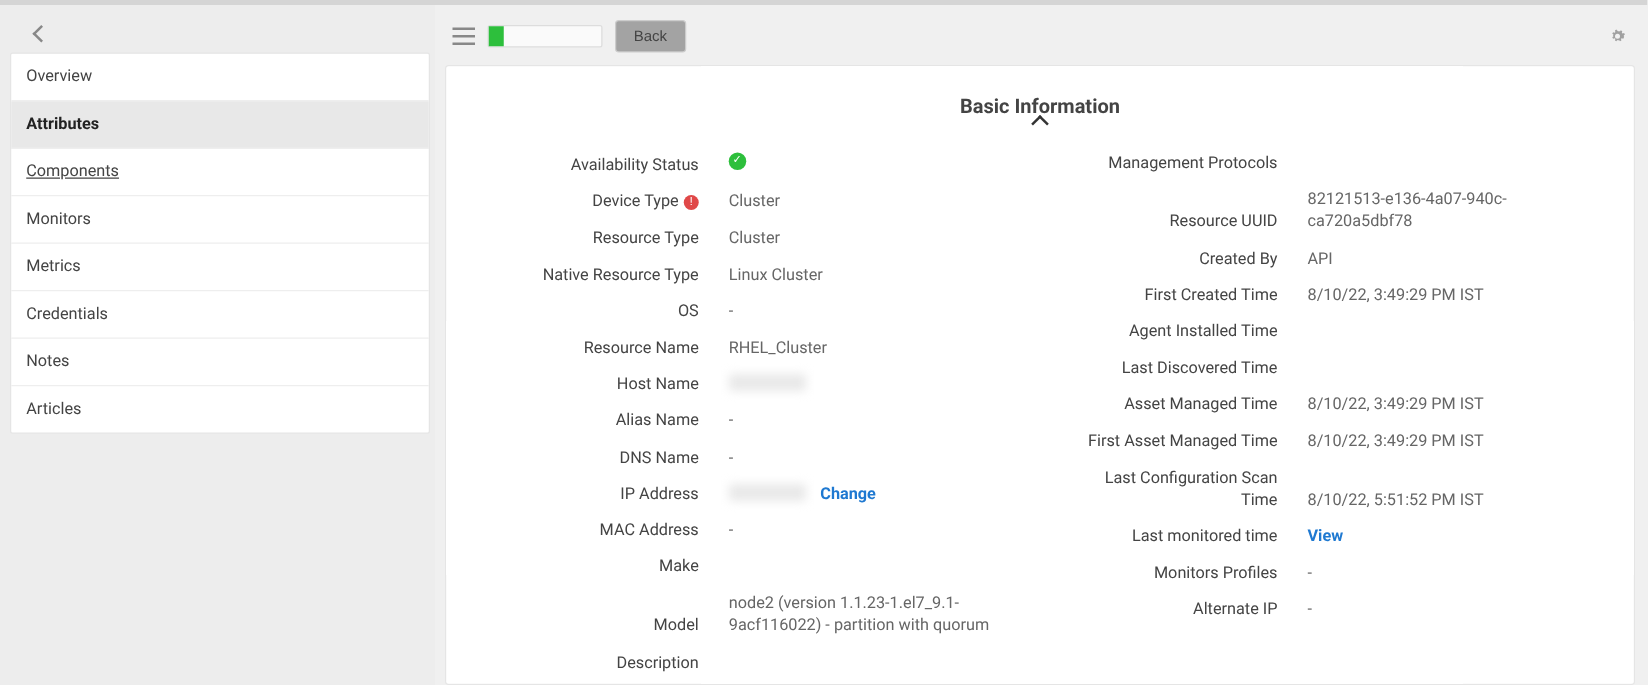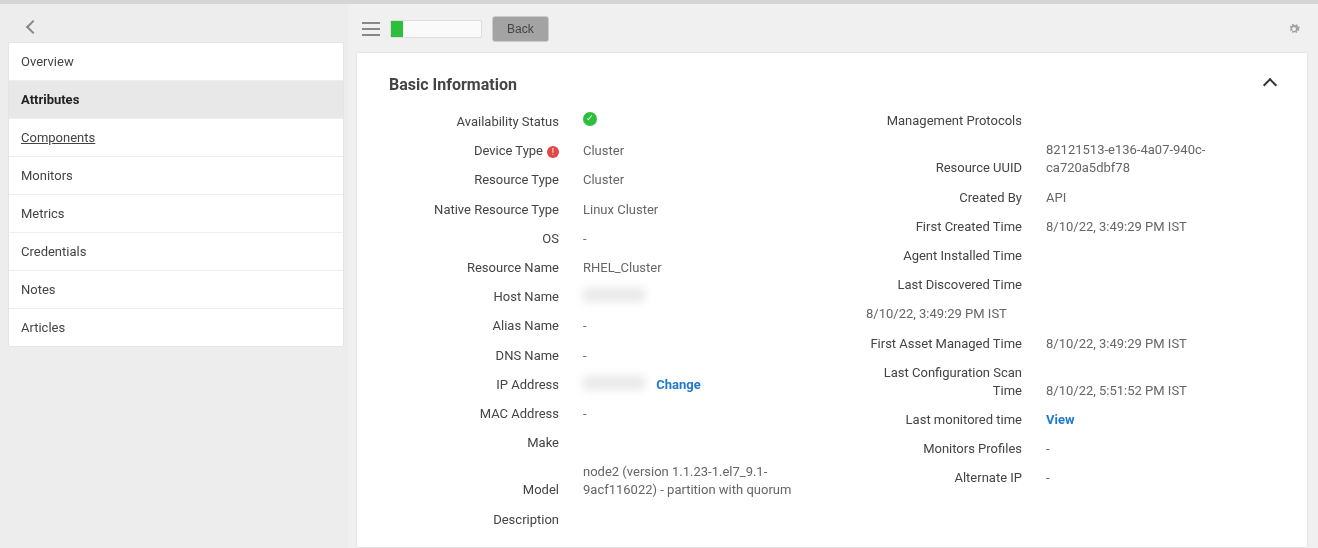--- a/index.html
+++ b/index.html
@@ -112,20 +112,21 @@
     border-radius: 3px;
     margin-top: 4px;
     flex: 1;
     overflow: auto;
     padding: 22px 32px;
   }
   .panel-head {
     display: flex;
     align-items: center;
     margin-bottom: 18px;
+    flex-direction: column;
   }
   .panel-title {
     font-size: 16px;
     font-weight: 700;
     color: #444;
   }
   .chev-up {
     width: 10px; height: 10px;
     border-left: 2px solid #333;
     border-top: 2px solid #333;
@@ -329,20 +330,21 @@
           </div>
           <div class="kv-row">
             <div class="kv-label">Agent Installed Time</div>
             <div class="kv-val"></div>
           </div>
           <div class="kv-row">
             <div class="kv-label">Last Discovered Time</div>
             <div class="kv-val"></div>
           </div>
           <div class="kv-row">
+            <div class="kv-label">Asset Managed Time</div>
             <div class="kv-val">8/10/22, 3:49:29 PM IST</div>
           </div>
           <div class="kv-row">
             <div class="kv-label">First Asset Managed Time</div>
             <div class="kv-val">8/10/22, 3:49:29 PM IST</div>
           </div>
           <div class="kv-row">
             <div class="kv-label">Last Configuration Scan Time</div>
             <div class="kv-val">8/10/22, 5:51:52 PM IST</div>
           </div>

